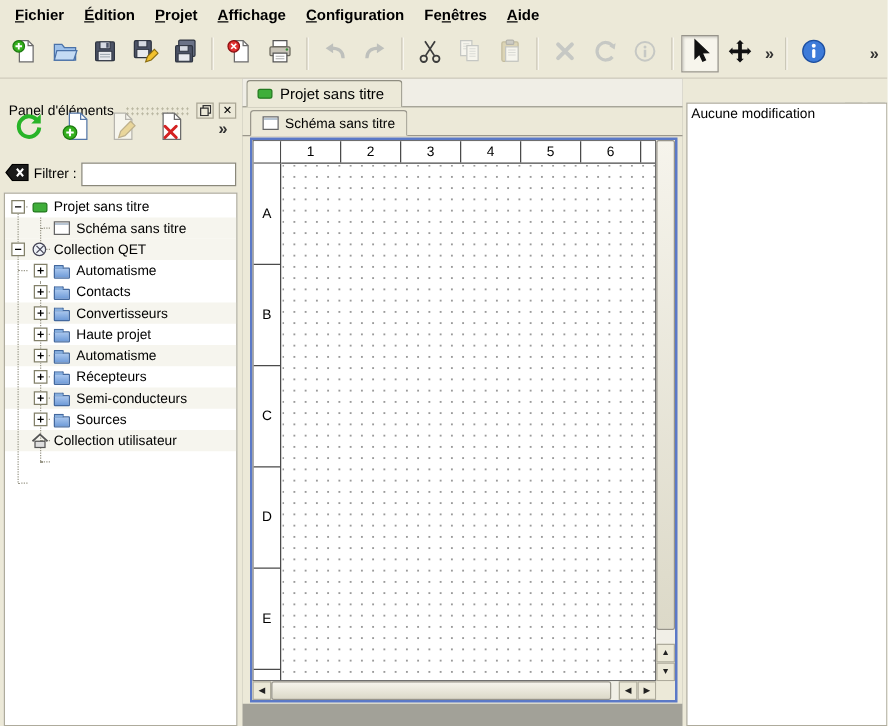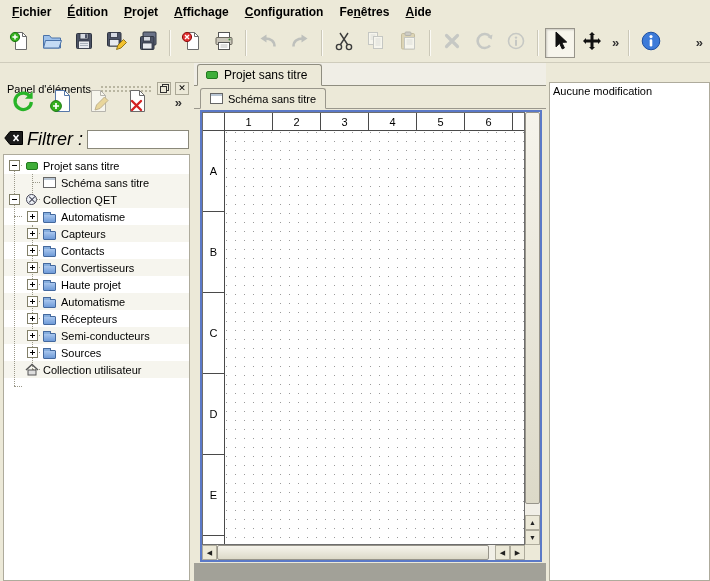--- a/index.html
+++ b/index.html
@@ -35,21 +35,21 @@
     border:1px solid #aaa795; background:#ece9d8; font-size:9px; line-height:9px; }
 
   
   #left-dock { position:absolute; left:2px; top:65px; width:189px; bottom:0; }
   #left-toolbar { position:absolute; left:0; top:17px; width:100%; height:40px;
     display:flex; align-items:center; gap:4px; padding-left:4px; }
   .btbtn { width:34px; height:34px; display:flex; align-items:center; justify-content:center;
     border:1px solid transparent; background:transparent; flex:none; }
   #filter-row { position:absolute; left:2px; top:63px; width:185px; height:22px;
     display:flex; align-items:center; gap:4px; }
-  #filter-label { font-size:18px;font-style:italic; }
+  #filter-label { font-size:11px; }
   #filter-input { flex:1; height:19px; border:1px solid #8a887a; background:#fff;
     font-family:"Liberation Sans",sans-serif; font-size:11px; padding:0 3px; min-width:10px; }
   #tree { position:absolute; left:1px; right:1px; top:89px; bottom:0;
     background:#fff; border:1px solid #aeab9c; overflow:hidden; padding-top:2px; position:absolute; }
   .trow { height:17px; display:flex; align-items:center; position:relative; }
   .trow.alt { background:#f6f5ee; }
   .lv0 { padding-left:5px; } .lv1 { padding-left:23px; }
   .exp { width:11px; height:11px; border:1px solid #828069; background:#fff; margin-right:4px;
     position:relative; flex:none; z-index:6; }
   .exp::before { content:""; position:absolute; left:2px; right:2px; top:4px; height:1px; background:#000; }
@@ -366,27 +366,20 @@
           </span>
         <span class="tlabel">Collection QET</span>
       </div>
       <div class="trow lv1">
         <span class="exp plus"></span>
         <span class="ticon">
             <span class="i-folder"></span>
           </span>
         <span class="tlabel">Automatisme</span>
       </div>
-      <div class="trow alt lv1">
-        <span class="exp plus"></span>
-        <span class="ticon">
-            <span class="i-folder"></span>
-          </span>
-        <span class="tlabel">Capteurs</span>
-      </div>
       <div class="trow lv1">
         <span class="exp plus"></span>
         <span class="ticon">
             <span class="i-folder"></span>
           </span>
         <span class="tlabel">Contacts</span>
       </div>
       <div class="trow alt lv1">
         <span class="exp plus"></span>
         <span class="ticon">

